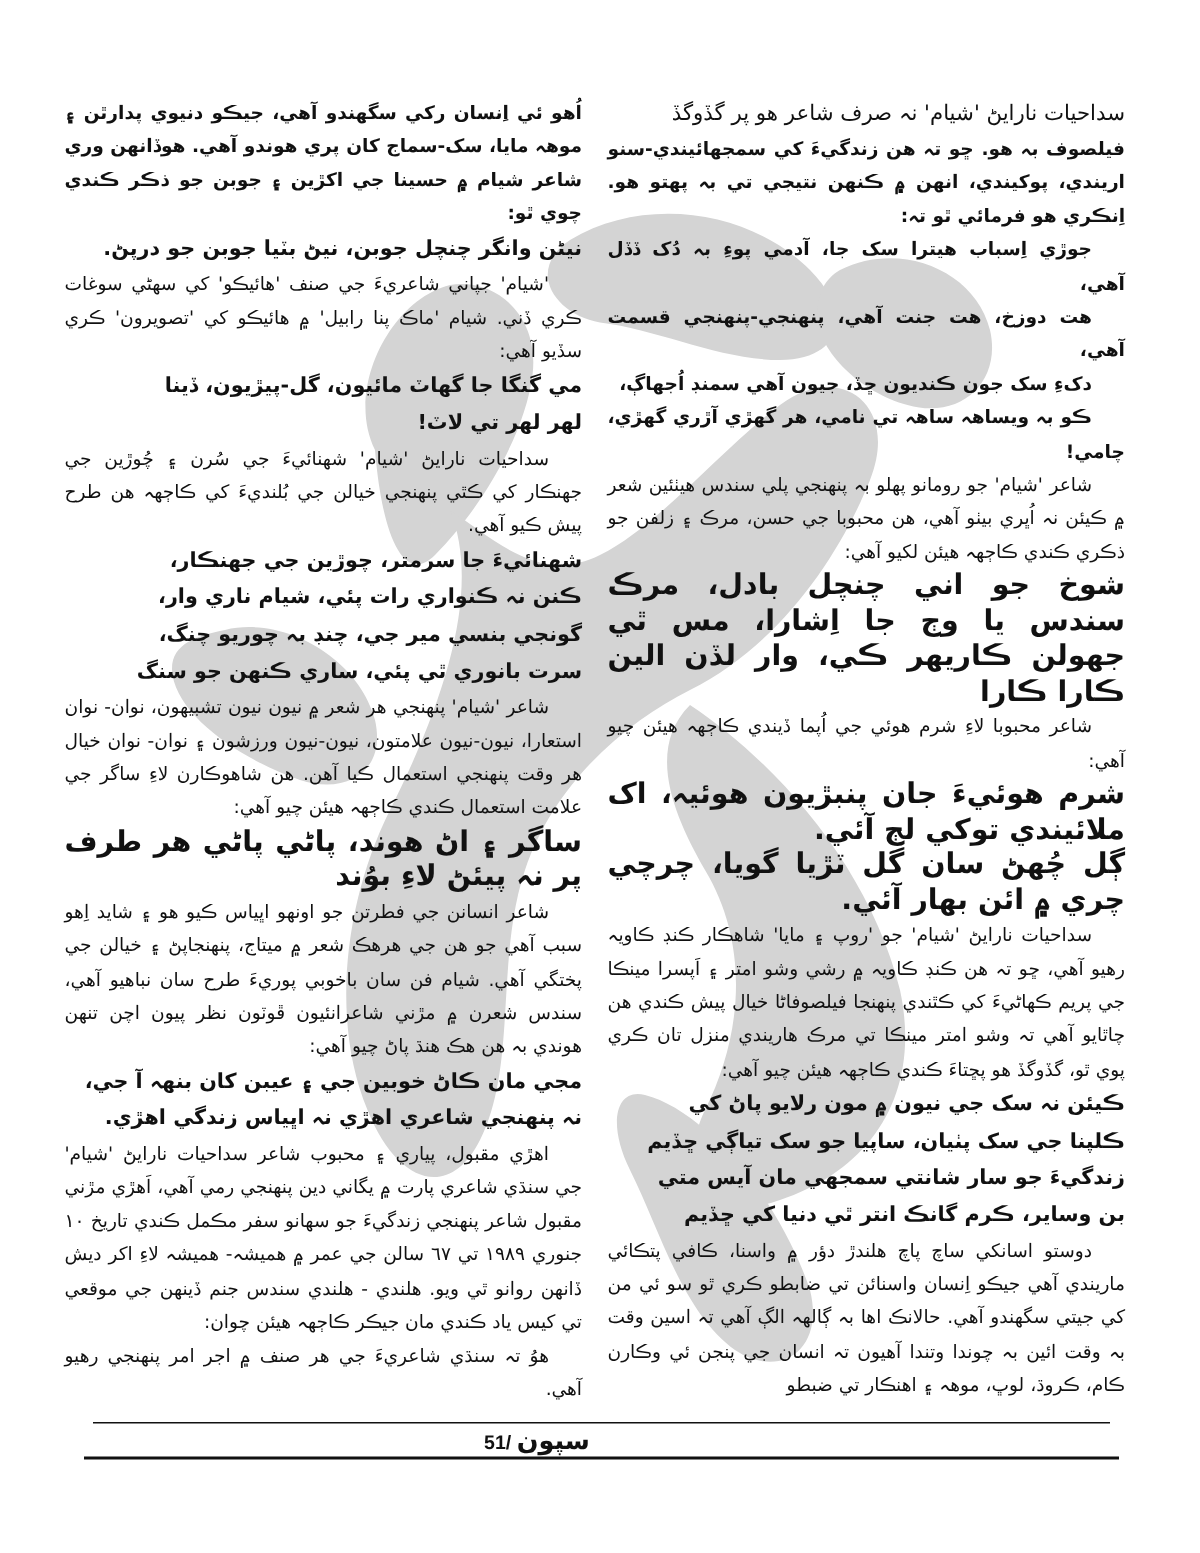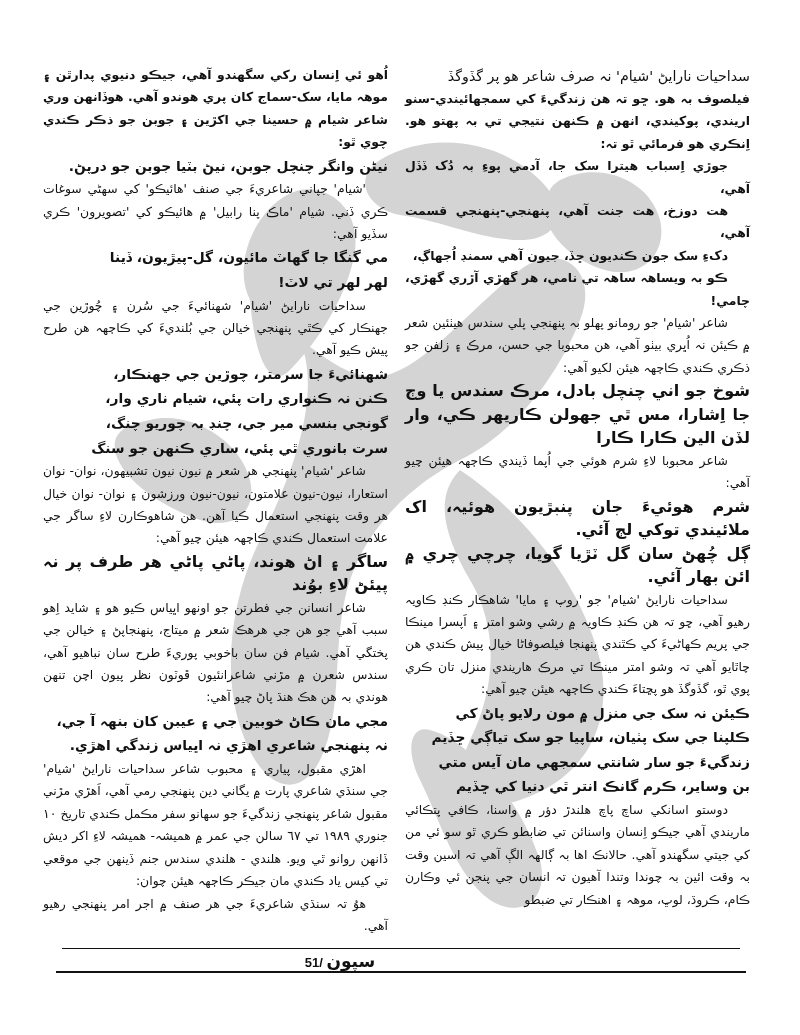--- a/index.html
+++ b/index.html
@@ -9,25 +9,25 @@
   .watermark { position: absolute; left: 0; top: 40px; width: 800px; height: 900px; z-index: 0; }
   .col { position: absolute; top: 64px; width: 345px; direction: rtl; text-align: justify;
          z-index: 1; font-size: 12.4px; line-height: 22.4px; }
   .col.right { left: 405px; }
   .col.left { left: 43px; }
   .col p { margin: 0; }
   .col .ind { text-indent: 22px; }
   .col .b { font-weight: bold; }
   .col .hd { font-weight: normal; font-size: 14.2px; line-height: 24px; }
   .col .verse { font-weight: bold; font-size: 13.8px; line-height: 24.6px; text-align: right; }
-  .col .big { font-weight: bold; font-size: 16px; line-height: 23.5px; }
+  .col .big { font-weight: bold; font-size: 19px; line-height: 23.5px; }
   .footer { position: absolute; left: 0; top: 940px; width: 800px; height: 40px; z-index: 1; }
   .rule1 { position: absolute; left: 62px; width: 678px; top: 8px; height: 0; border-top: 1.5px solid #111; }
   .rule2 { position: absolute; left: 56px; width: 690px; top: 31px; height: 0; border-top: 2px solid #111; }
-  .pagemark { position: absolute; left: 0; width: 680px; top: 11px; text-align: center; font-size: 13px;
+  .pagemark { position: absolute; left: 18px; width: 680px; top: 11px; text-align: center; font-size: 13px;
               font-weight: bold; font-family: "Liberation Sans", sans-serif; }
   .pagemark .mag { font-size: 17px; font-family: "DejaVu Sans", sans-serif; }
 </style>
 </head>
 <body>
 
 <div class="page">
 
   <svg class="watermark" viewBox="0 0 800 900" preserveAspectRatio="none">
     <g fill="#d4d4d4">
@@ -47,21 +47,21 @@
     <p class="b ind">جوڙي اِسباب هيترا سک جا، آدمي پوءِ بہ دُک ڏڏل آهي،</p>
     <p class="b ind">هت دوزخ، هت جنت آهي، پنهنجي-پنهنجي قسمت آهي،</p>
     <p class="b ind">دکءِ سک جون ڪنديون ڇڏ، جيون آهي سمنڊ اُجهاڳ،</p>
     <p class="b ind">ڪو بہ ويساهہ ساهہ تي نامي، هر گهڙي آڙري گهڙي، چامي!</p>
     <p class="ind">شاعر 'شيام' جو رومانو پهلو بہ پنهنجي پلي سندس هيٺئين شعر ۾ ڪيئن نہ اُڀري بيٺو آهي، هن محبوبا جي حسن، مرڪ ۽ زلفن جو ذڪري ڪندي ڪاڄهہ هيئن لکيو آهي:</p>
     <p class="big">شوخ جو اني چنچل بادل، مرڪ سندس يا وڄ جا اِشارا، مس ٿي جهولن ڪاريهر ڪي، وار لڏن الين ڪارا ڪارا</p>
     <p class="ind">شاعر محبوبا لاءِ شرم هوئي جي اُپما ڏيندي ڪاڄهہ هيئن چيو آهي:</p>
     <p class="big">شرم هوئيءَ جان پنبڙيون هوئيہ، اک ملائيندي توکي لڄ آئي.</p>
     <p class="big">ڳل چُهڻ سان گل ٽڙيا گويا، چرچي چري ۾ ائن بهار آئي.</p>
     <p class="ind">سداحيات نارايڻ 'شيام' جو 'روپ ۽ مايا' شاهڪار ڪنڊ ڪاويہ رهيو آهي، ڇو تہ هن ڪنڊ ڪاويہ ۾ رشي وشو امتر ۽ اَپسرا مينڪا جي پريم ڪهاڻيءَ کي ڪٿندي پنهنجا فيلصوفاڻا خيال پيش ڪندي هن چاٿايو آهي تہ وشو امتر مينڪا تي مرڪ هاريندي منزل تان ڪري پوي ٿو، گڏوگڏ هو پڇتاءَ ڪندي ڪاڄهہ هيئن چيو آهي:</p>
-    <p class="verse">ڪيئن نہ سک جي منزل ۾ مون رلايو پاڻ کي</p>
+    <p class="verse">ڪيئن نہ سک جي نيون ۾ مون رلايو پاڻ کي</p>
     <p class="verse">ڪلپنا جي سک پٺيان، ساپيا جو سک تياڳي ڇڏيم</p>
     <p class="verse">زندگيءَ جو سار شانتي سمجهي مان آيس متي</p>
     <p class="verse">بن وساير، ڪرم گانڪ انتر ٿي دنيا کي ڇڏيم</p>
     <p class="ind">دوستو اسانکي ساچ پاچ هلندڙ دؤر ۾ واسنا، ڪافي پتڪائي ماريندي آهي جيڪو اِنسان واسنائن تي ضابطو ڪري ٿو سو ئي من کي جيتي سگهندو آهي. حالانڪ اها بہ ڳالهہ الڳ آهي تہ اسين وقت بہ وقت ائين بہ چوندا وتندا آهيون تہ انسان جي پنجن ئي وڪارن ڪام، ڪروڌ، لوڀ، موهہ ۽ اهنڪار تي ضبطو</p>
   </div>
 
   <div class="col left">
     <p class="b">اُهو ئي اِنسان رکي سگهندو آهي، جيڪو دنيوي پدارٿن ۽ موهہ مايا، سک-سماج کان پري هوندو آهي. هوڏانهن وري شاعر شيام ۾ حسينا جي اکڙين ۽ جوبن جو ذڪر ڪندي چوي ٿو:</p>
     <p class="verse">نيڻن وانگر چنچل جوبن، نيڻ بٽيا جوبن جو درپڻ.</p>
     <p class="ind">'شيام' جپاني شاعريءَ جي صنف 'هائيڪو' کي سهڻي سوغات ڪري ڏني. شيام 'ماڪ پنا رابيل' ۾ هائيڪو کي 'تصويرون' ڪري سڏيو آهي:</p>

